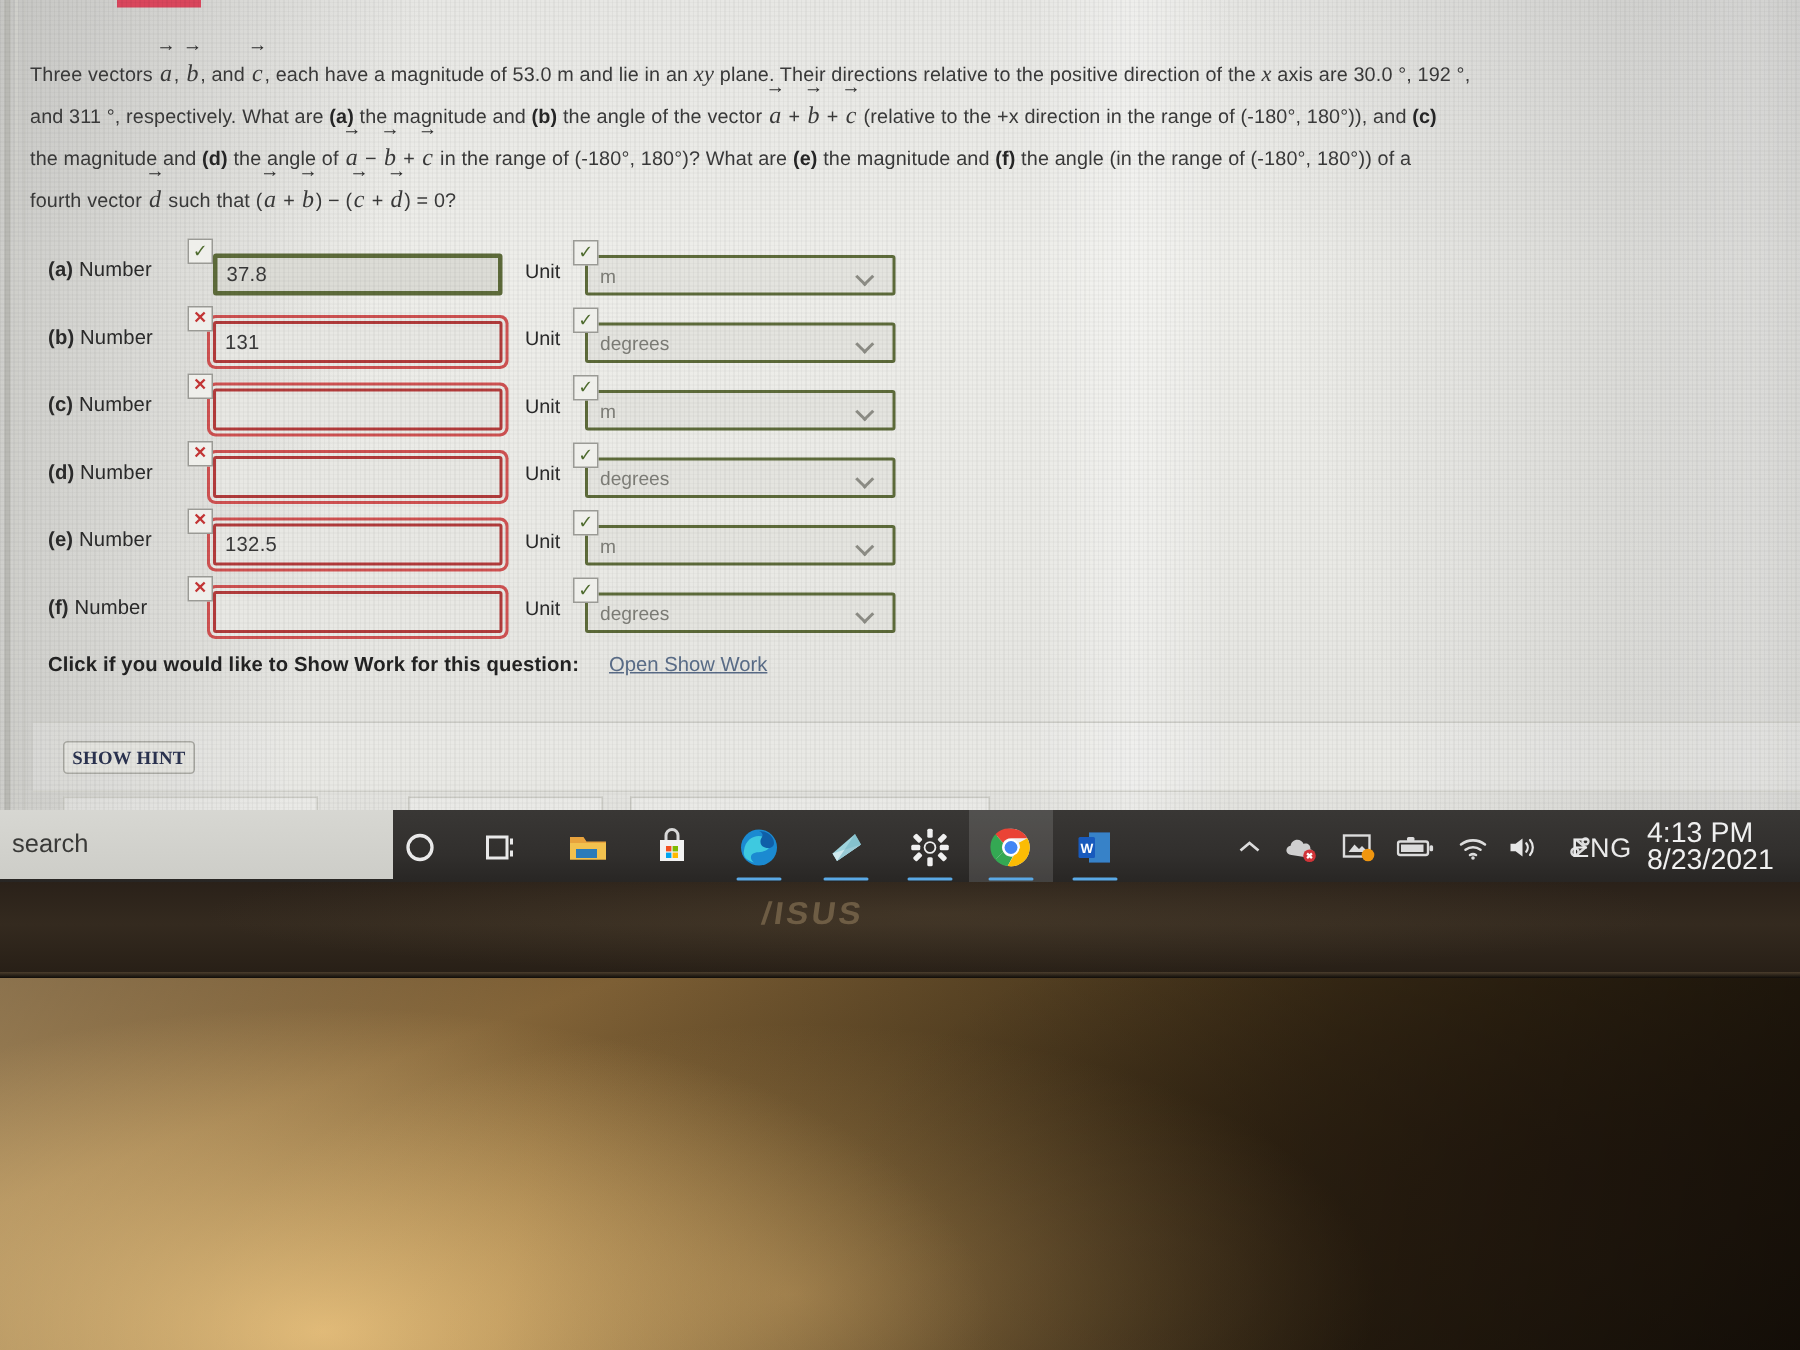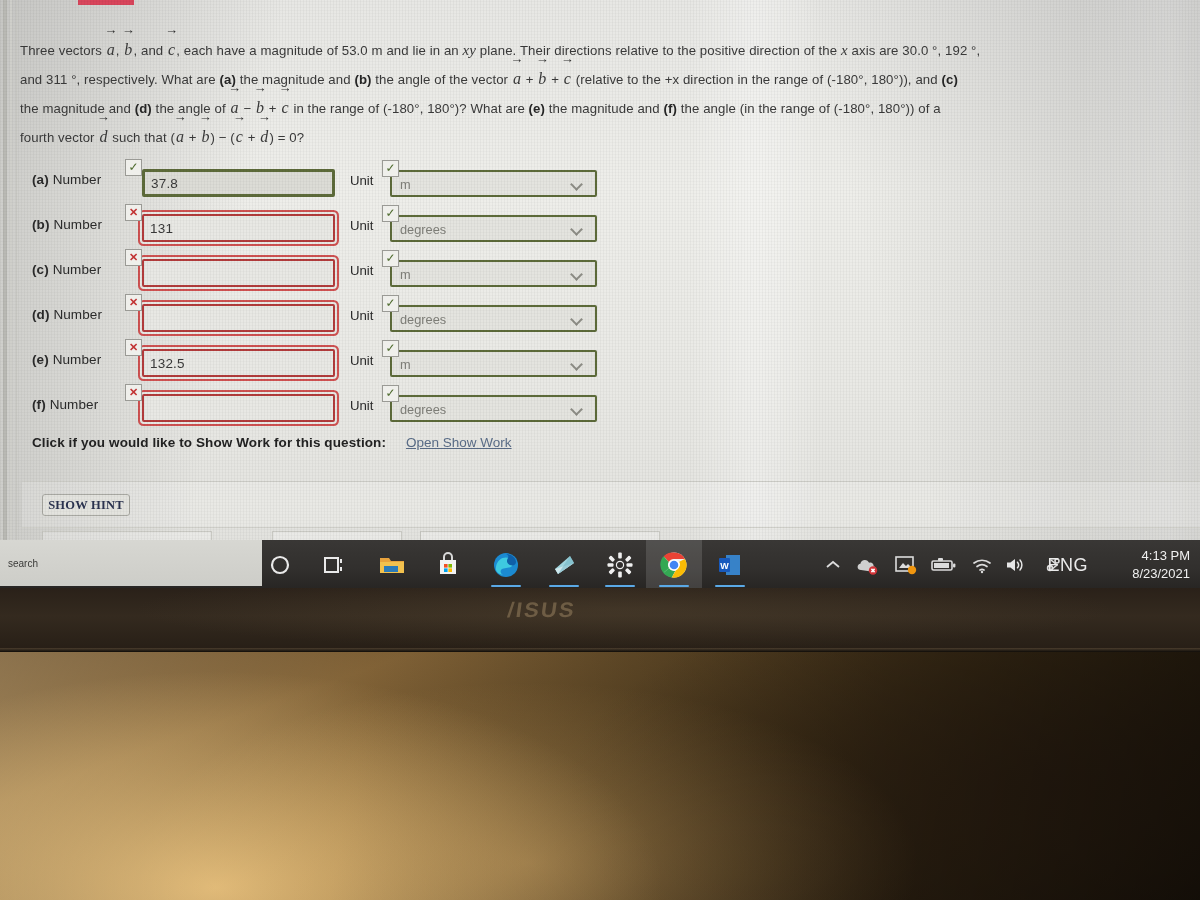--- a/index.html
+++ b/index.html
@@ -132,40 +132,40 @@
   #taskbar {
     position:absolute; left:0; top:540px; width:1200px; height:50px;
     background:linear-gradient(180deg,#393735 0%,#312f2d 60%,#272523 100%);
   }
   #searchbox {
     position:absolute; left:0; top:0; width:262px; height:46px;
     background:linear-gradient(180deg,#d7d7d2 0%,#cdcdc8 100%);
   }
   #searchbox .stxt {
     position:absolute; left:8px; top:50%; transform:translateY(-50%);
-    font-size:10px; color:#3a3a38;
+    font-size:17px; color:#3a3a38;
   }
   .tb-icon {
     position:absolute; top:0; width:56px; height:50px;
     display:flex; align-items:center; justify-content:center;
   }
   .tb-icon.active { background:rgba(255,255,255,.13); }
   .underline {
     position:absolute; bottom:3px; left:50%; transform:translateX(-50%);
     width:30px; height:2.5px; background:#5aa9e6; border-radius:2px;
   }
   .tray {
     position:absolute; top:0; height:50px;
     display:flex; align-items:center; justify-content:center;
     color:#e3e3e3;
   }
   #clock {
     position:absolute; right:10px; top:0; height:50px; width:92px;
-    display:flex; flex-direction:column; align-items:flex-end; justify-content:center;
-    color:#f0f0f0; font-size:13px; line-height:18px;
+    display:flex; flex-direction:column; align-items:flex-start; justify-content:center;
+    color:#f0f0f0; font-size:19px; line-height:18px;
   }
   #lang { position:absolute; right:112px; top:0; height:50px; display:flex;
           align-items:center; color:#eaeaea; font-size:18px; letter-spacing:.5px; }
 
   
   #bezel {
     position:absolute; left:0; top:588px; width:1200px; height:70px;
     background:
       radial-gradient(ellipse 700px 60px at 52% 30%, rgba(120,100,70,.22), rgba(0,0,0,0) 70%),
       linear-gradient(180deg,#2a2119 0%,#342a1f 40%,#241c14 100%);

